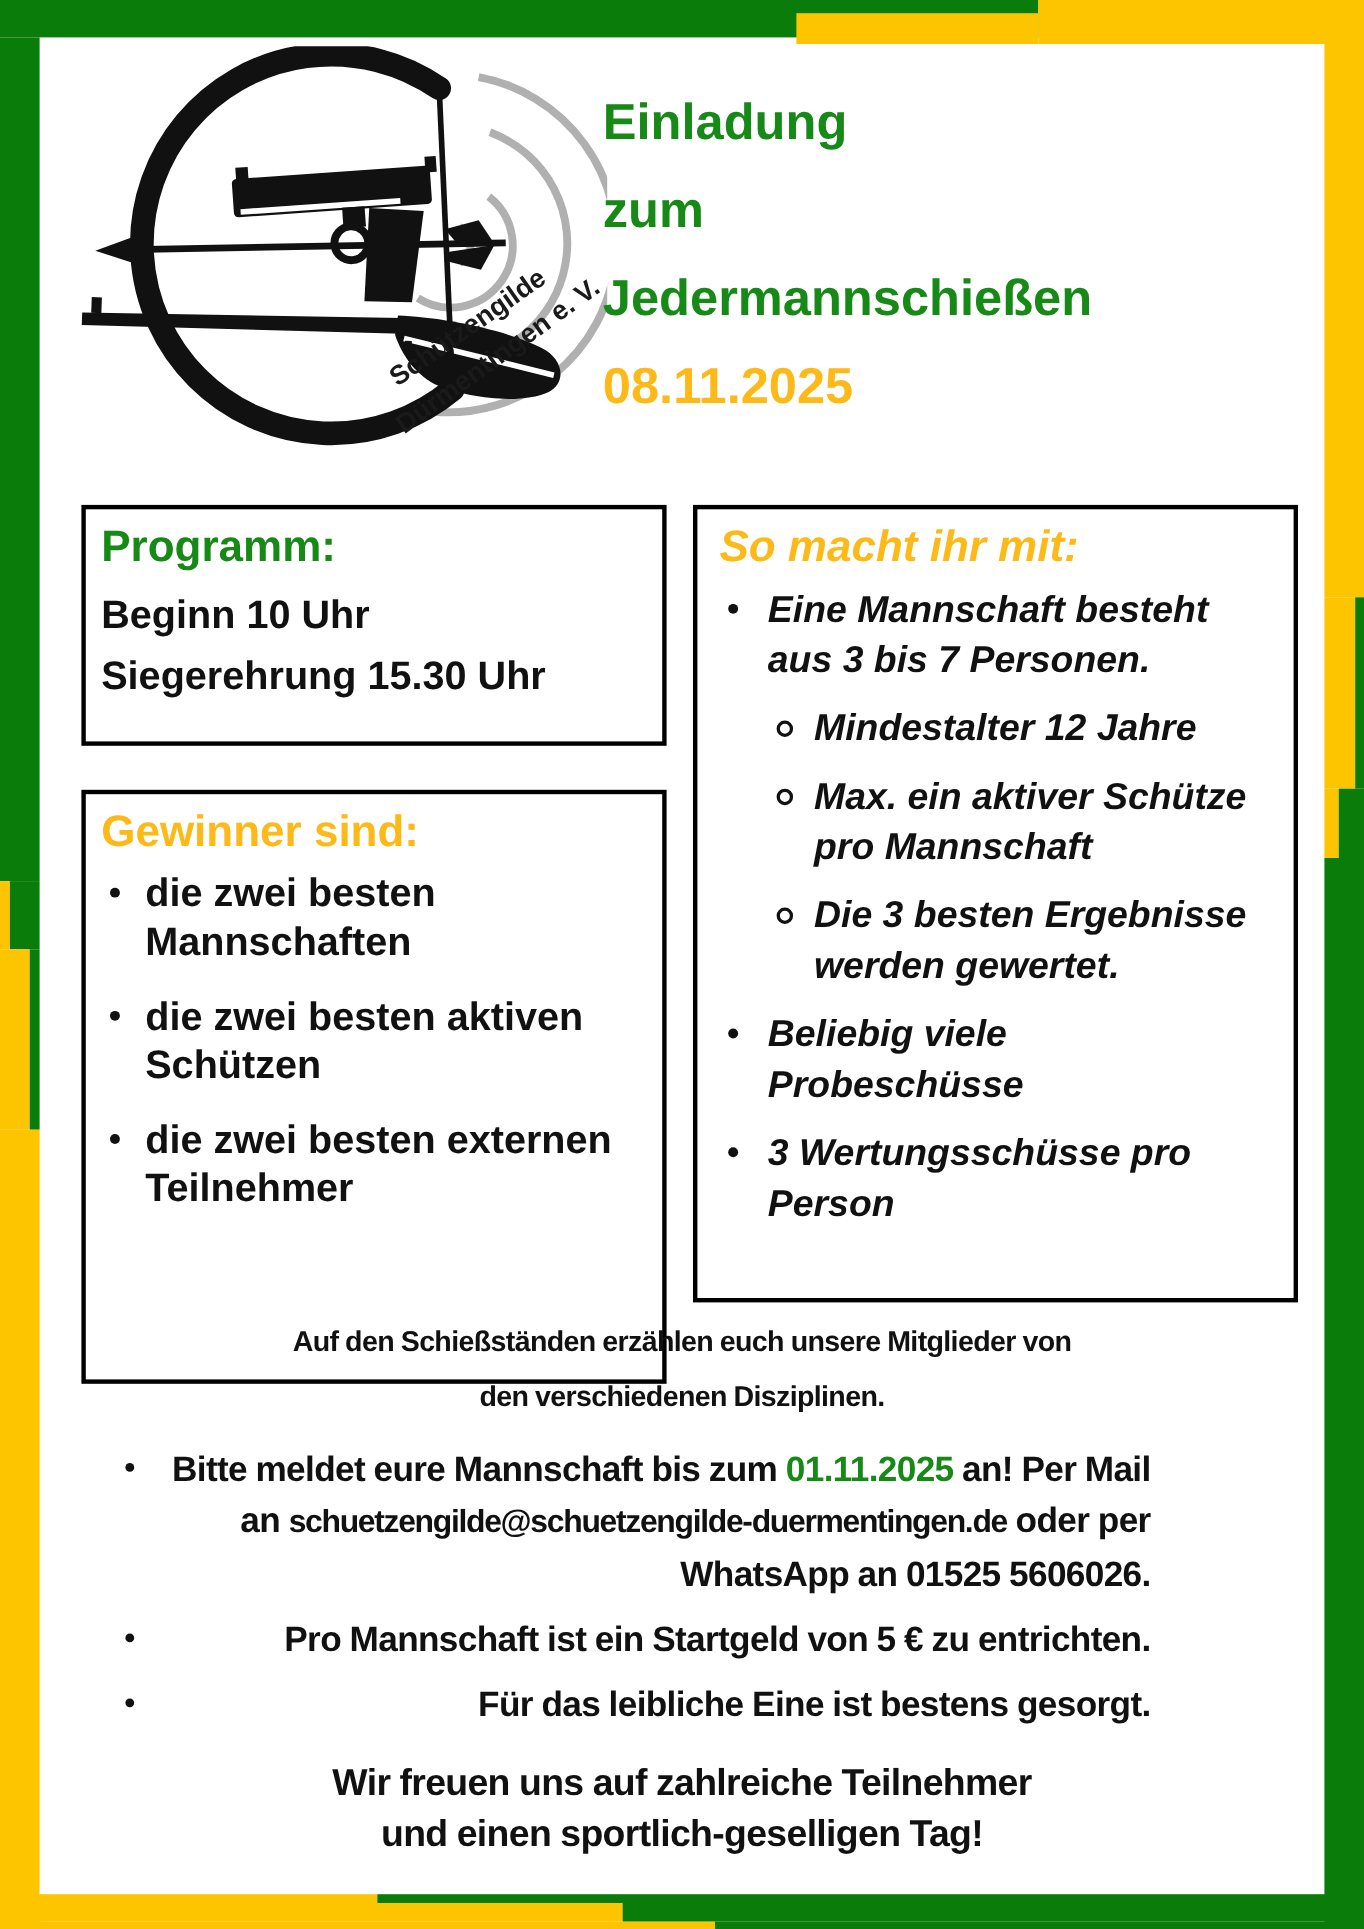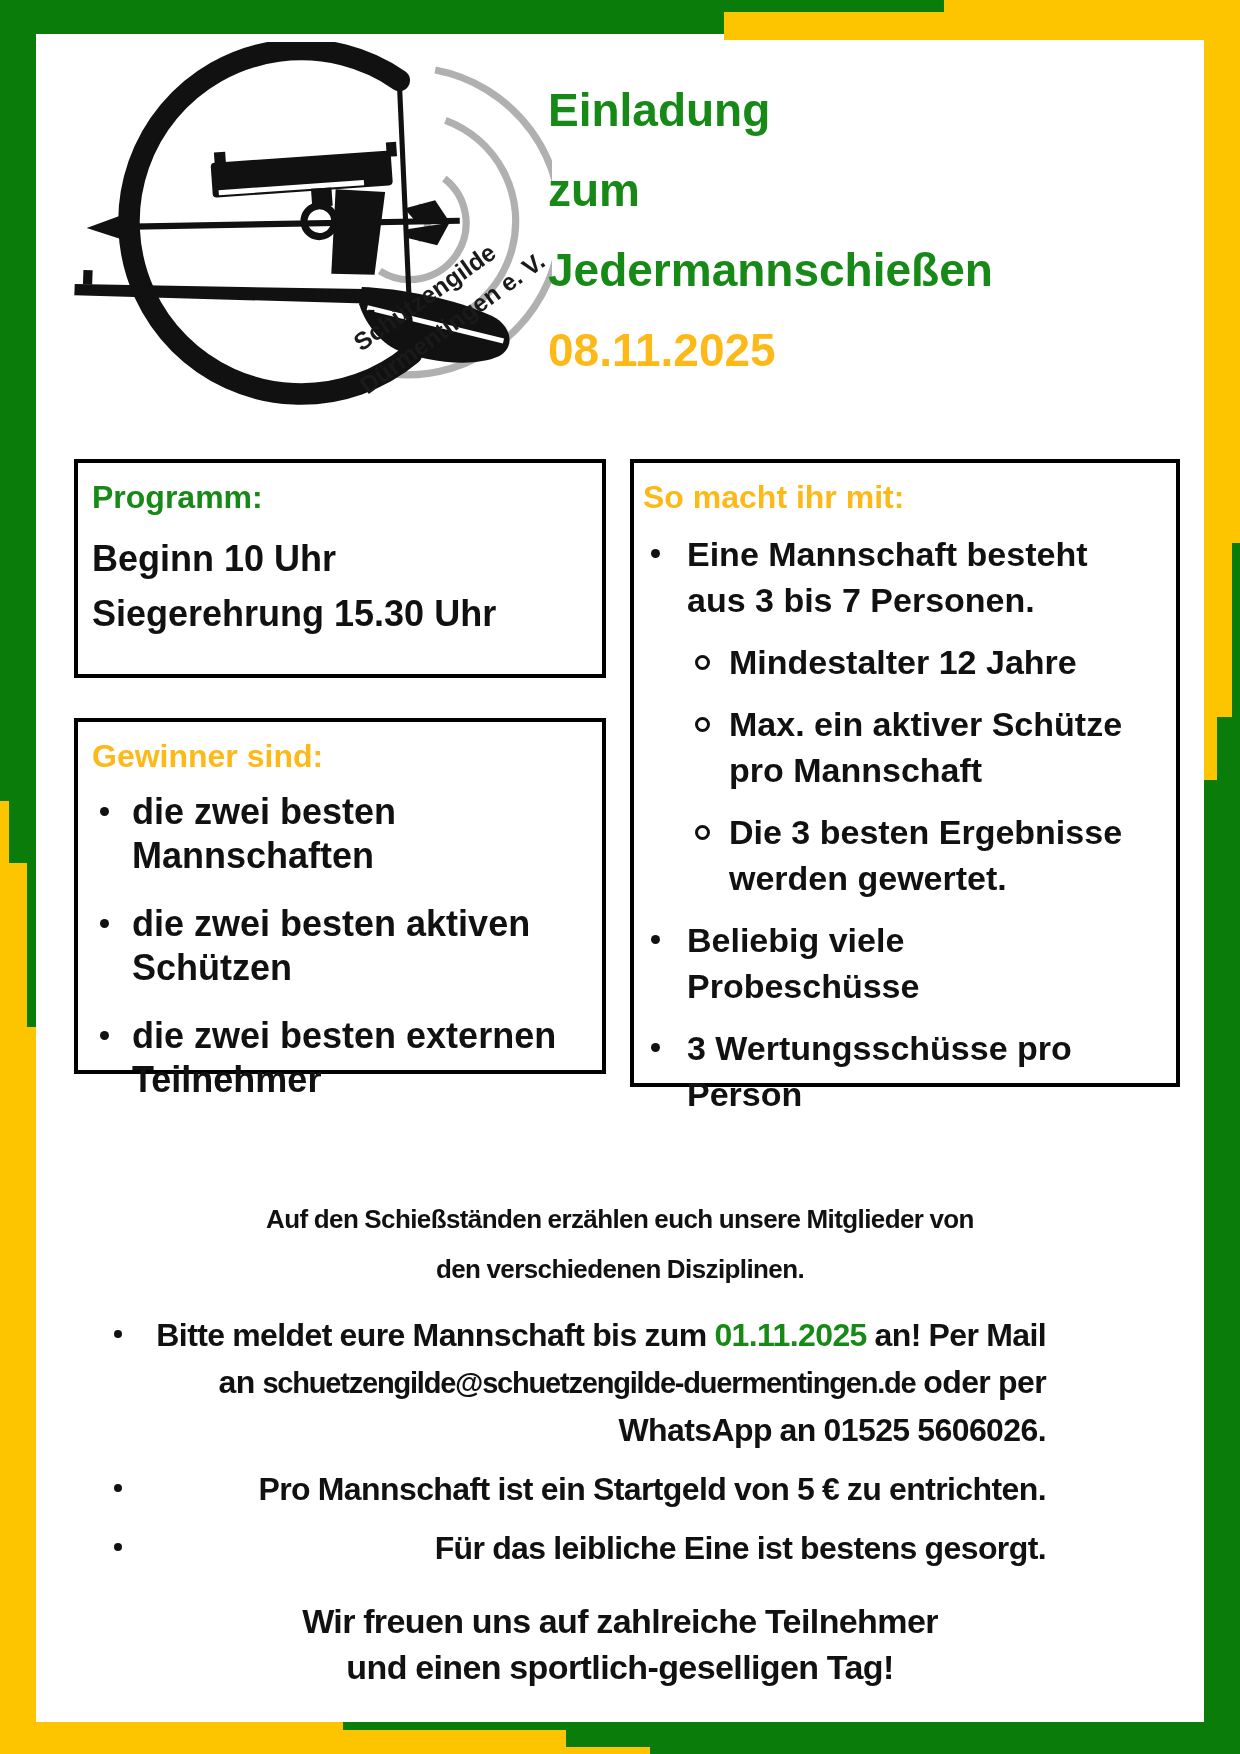--- a/index.html
+++ b/index.html
@@ -15,23 +15,23 @@
   
   #logo{position:absolute;left:60px;top:42px;width:492px;height:380px;}
 
   
   #title{position:absolute;left:548px;top:70px;font-size:46px;line-height:80px;color:var(--text-green,#178917);}
   #title .date{color:var(--heading-yellow,#fdb918);}
 
   
   .box{position:absolute;border:4px solid #000;box-sizing:border-box;background:#fff;}
   #program-box{left:74px;top:459px;width:532px;height:219px;padding:8px 14px;}
-  #winners-box{left:74px;top:718px;width:532px;height:356px;padding:8px 14px;}
-  #howto-box{left:630px;top:459px;width:550px;height:628px;padding:8px 9px;}
-  .box-heading{font-size:32px;line-height:52px;margin-bottom:8px;}
+  #winners-box{left:74px;top:718px;width:532px;height:540px;padding:8px 14px;}
+  #howto-box{left:630px;top:459px;width:550px;height:725px;padding:8px 20px;font-style:italic;}
+  .box-heading{font-size:40px;line-height:52px;margin-bottom:8px;}
   .h-green{color:var(--text-green,#178917);}
   .h-yellow{color:var(--heading-yellow,#fdb918);}
   .plain-line{font-size:36px;line-height:55px;white-space:pre-line;}
 
   .li{position:relative;padding-left:40px;font-size:36px;line-height:44px;margin-bottom:24px;white-space:pre-line;}
   .li .dot{position:absolute;left:8px;top:17px;width:9px;height:9px;border-radius:50%;background:#111;}
 
   .hli{position:relative;padding-left:44px;font-size:34px;line-height:46px;margin-bottom:16px;white-space:pre-line;}
   .hli .dot{position:absolute;left:8px;top:18px;width:9px;height:9px;border-radius:50%;background:#111;}
   .hli2{position:relative;padding-left:86px;font-size:34px;line-height:46px;margin-bottom:16px;white-space:pre-line;}

